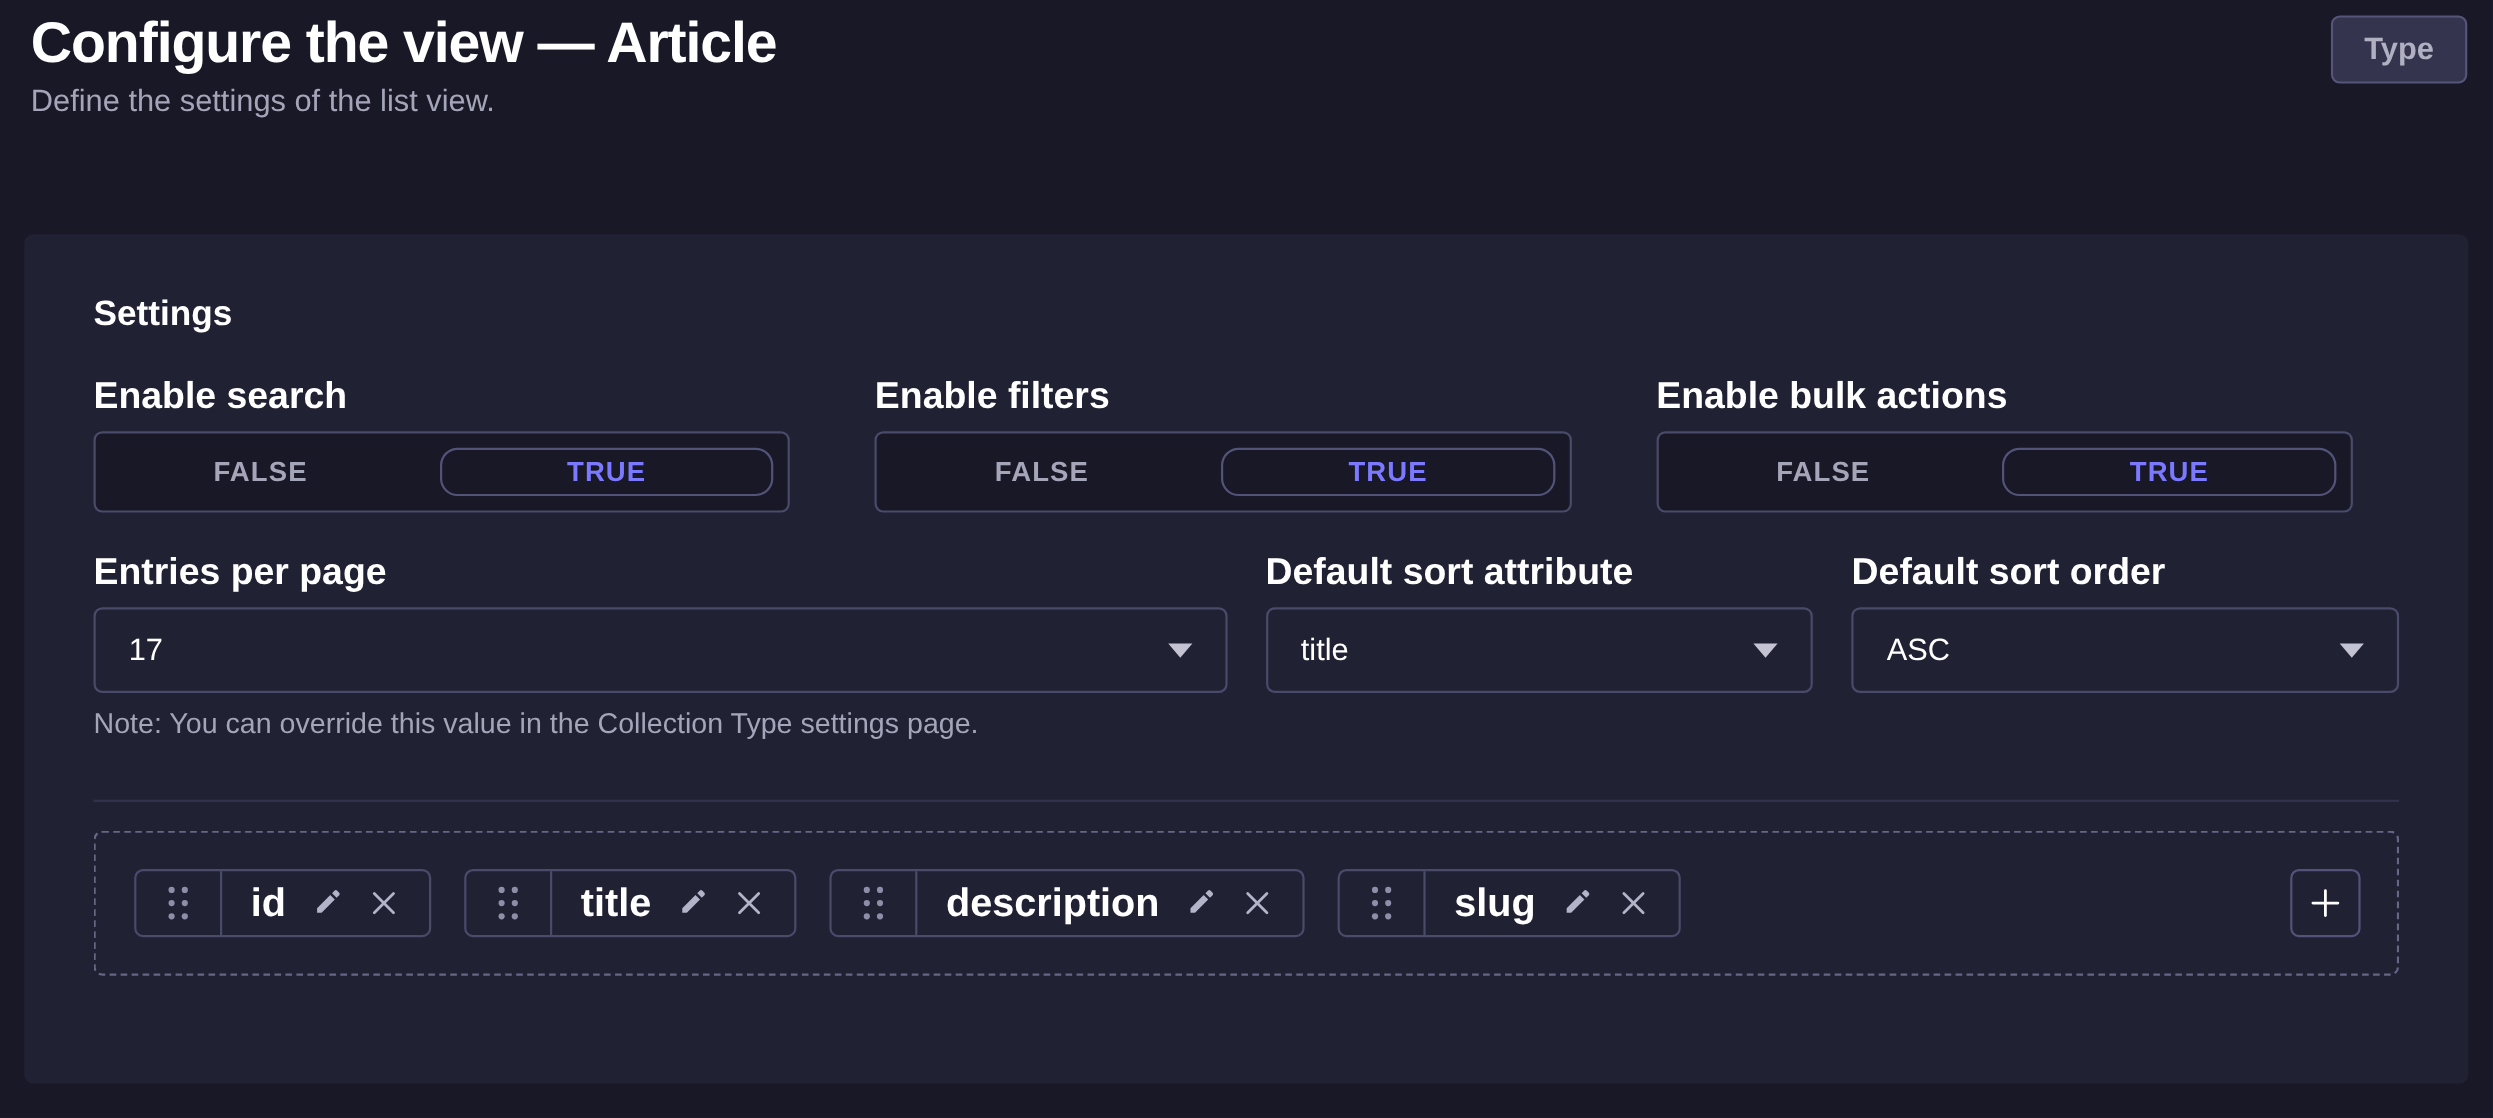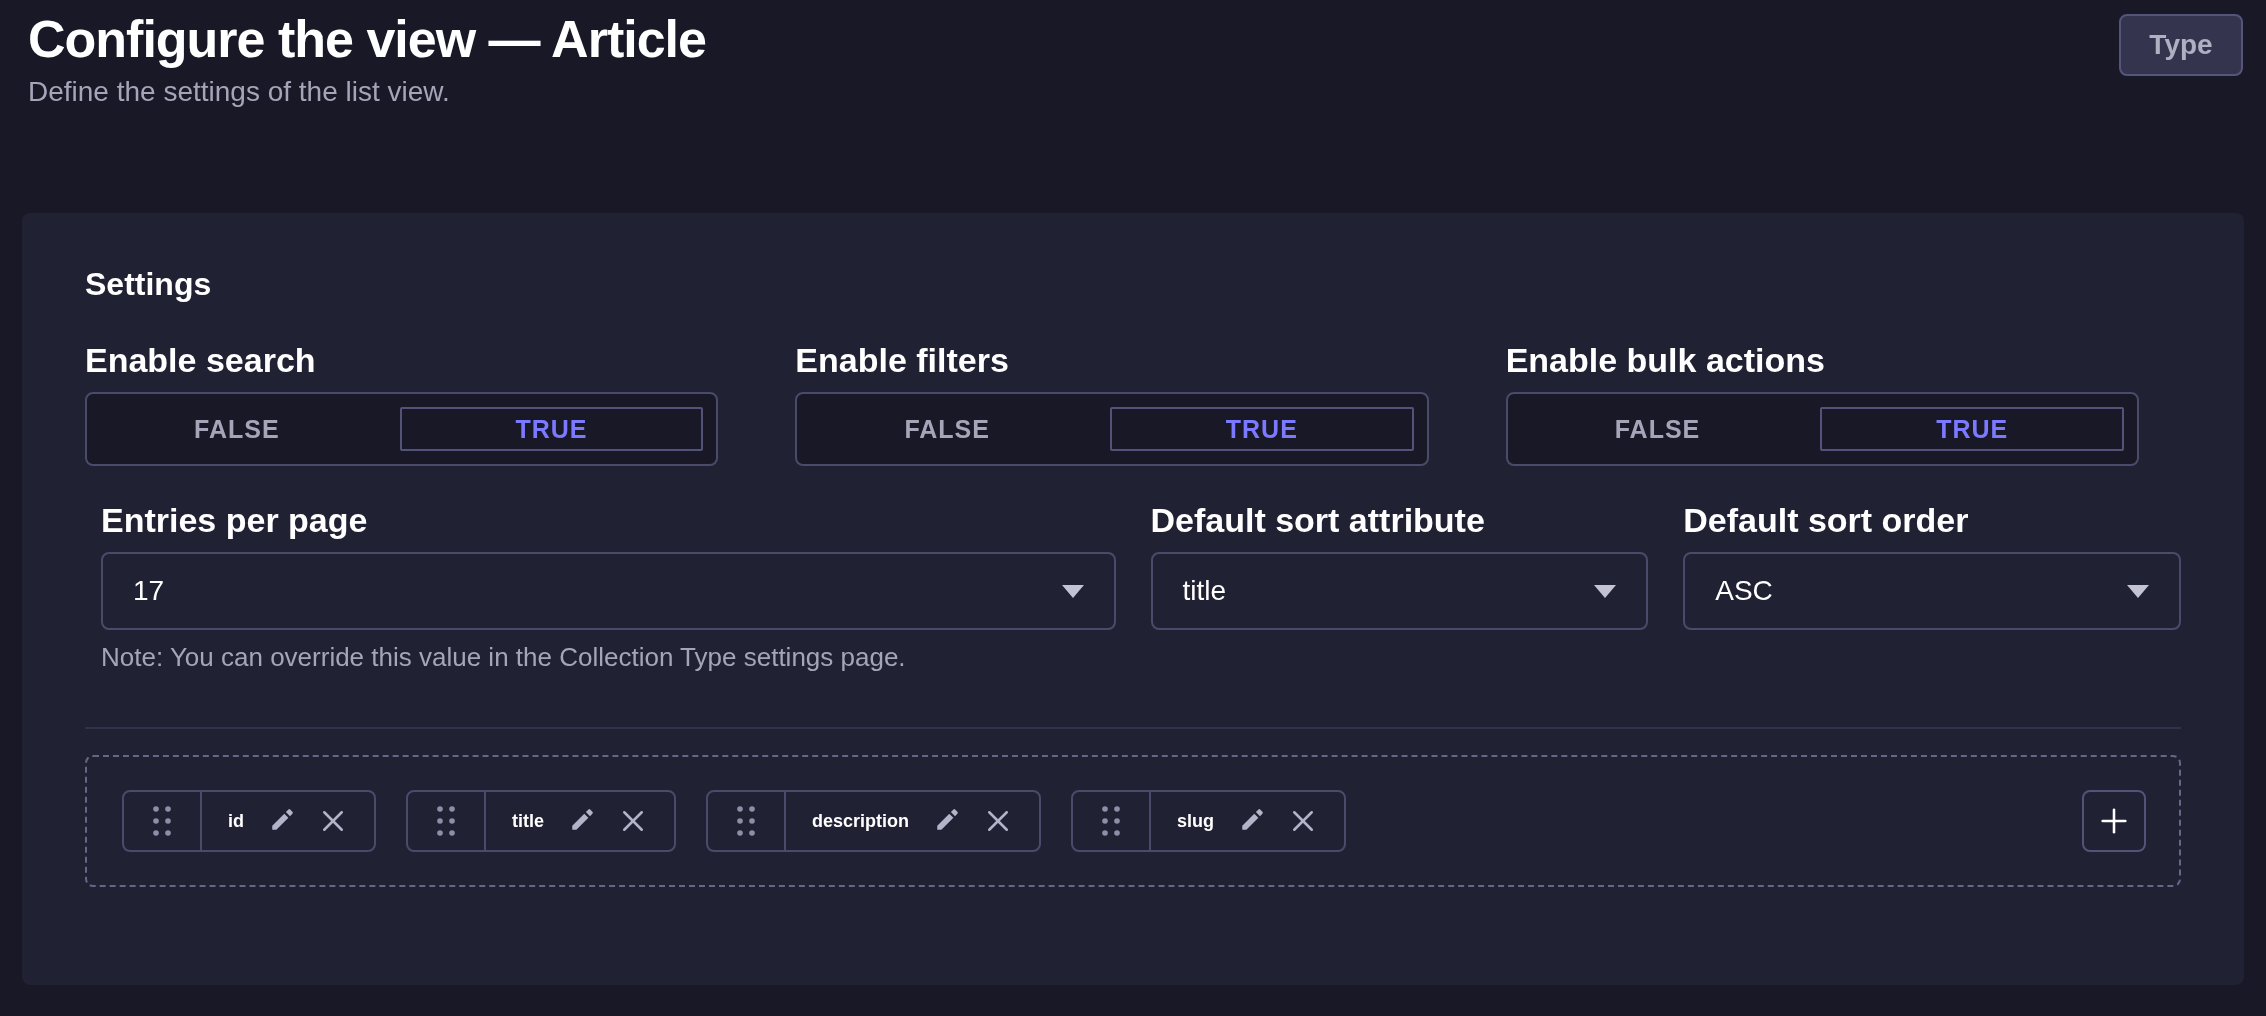--- a/index.html
+++ b/index.html
@@ -38,38 +38,38 @@
   .card{
     position:absolute;left:22px;right:22px;top:213px;height:772px;
     background:var(--card-bg);border-radius:8px;
     padding:53px 63px 0 63px;
   }
   .section-heading{font-size:32px;font-weight:600;}
   .grid{display:grid;grid-template-columns:repeat(12,1fr);column-gap:35px;}
   .row1{margin-top:38px;}
   .row2{margin-top:35px;}
   .span4{grid-column:span 4;}
-  .span6{grid-column:span 6;margin-left:16px;}
+  .span6{grid-column:span 6;}
   .span3{grid-column:span 3;}
   .field-label{display:block;font-size:34px;font-weight:600;margin-bottom:12px;}
   
   .toggle{
     display:flex;height:74px;width:calc(100% - 42px);
     background:var(--page-bg);
     border:2px solid var(--border);border-radius:8px;
     overflow:hidden;align-items:stretch;
   }
   .toggle-opt{
     flex:1;display:flex;align-items:center;justify-content:center;
     background:transparent;border:none;font-family:inherit;
     font-size:25px;font-weight:700;letter-spacing:1px;
     color:var(--text-muted);cursor:pointer;
   }
   .toggle-opt.selected{
-    margin:13px;border:2px solid var(--border-light);border-radius:2px;
+    margin:13px;border:2px solid var(--border-light);border-radius:16px;
     color:var(--accent);
   }
   
   .select{
     height:78px;border:2px solid var(--border);border-radius:8px;
     display:flex;align-items:center;padding:0 30px;
     font-size:28px;color:var(--text);cursor:pointer;
     background:transparent;
   }
   .select .caret{
@@ -91,21 +91,21 @@
     display:flex;align-items:stretch;height:62px;
     background:var(--card-bg);
     border:2px solid var(--border);border-radius:8px;
     cursor:grab;
   }
   .chip-handle{
     width:78px;display:flex;align-items:center;justify-content:center;
     border-right:2px solid var(--border);cursor:grab;
   }
   .chip-body{display:flex;align-items:center;gap:22px;padding:0 26px;}
-  .chip-label{font-size:18px;font-weight:700;}
+  .chip-label{font-size:36px;font-weight:700;}
   .icon-btn{
     background:none;border:none;padding:0;display:flex;align-items:center;
     cursor:pointer;
   }
   .add-btn{
     margin-left:auto;width:64px;height:62px;
     background:transparent;border:2px solid var(--border-light);border-radius:8px;
     display:flex;align-items:center;justify-content:center;cursor:pointer;
   }
 </style>

